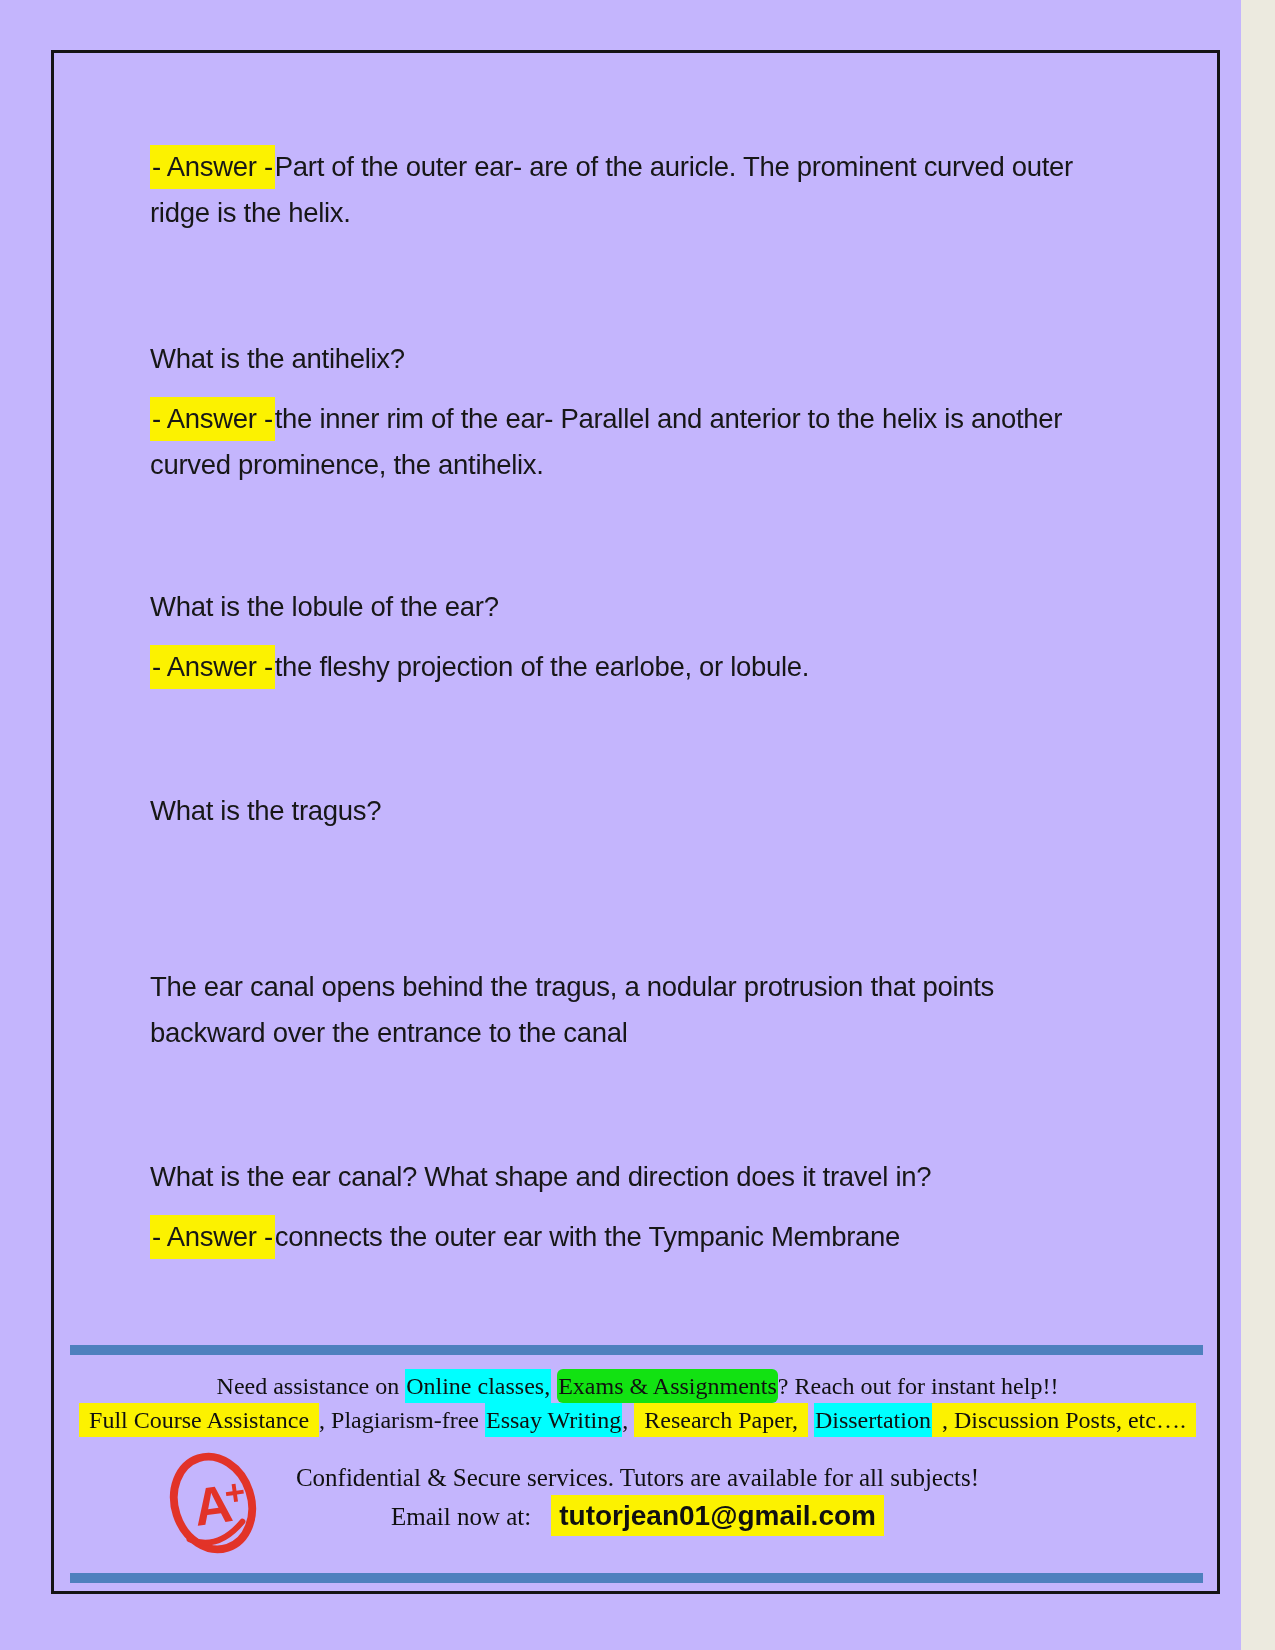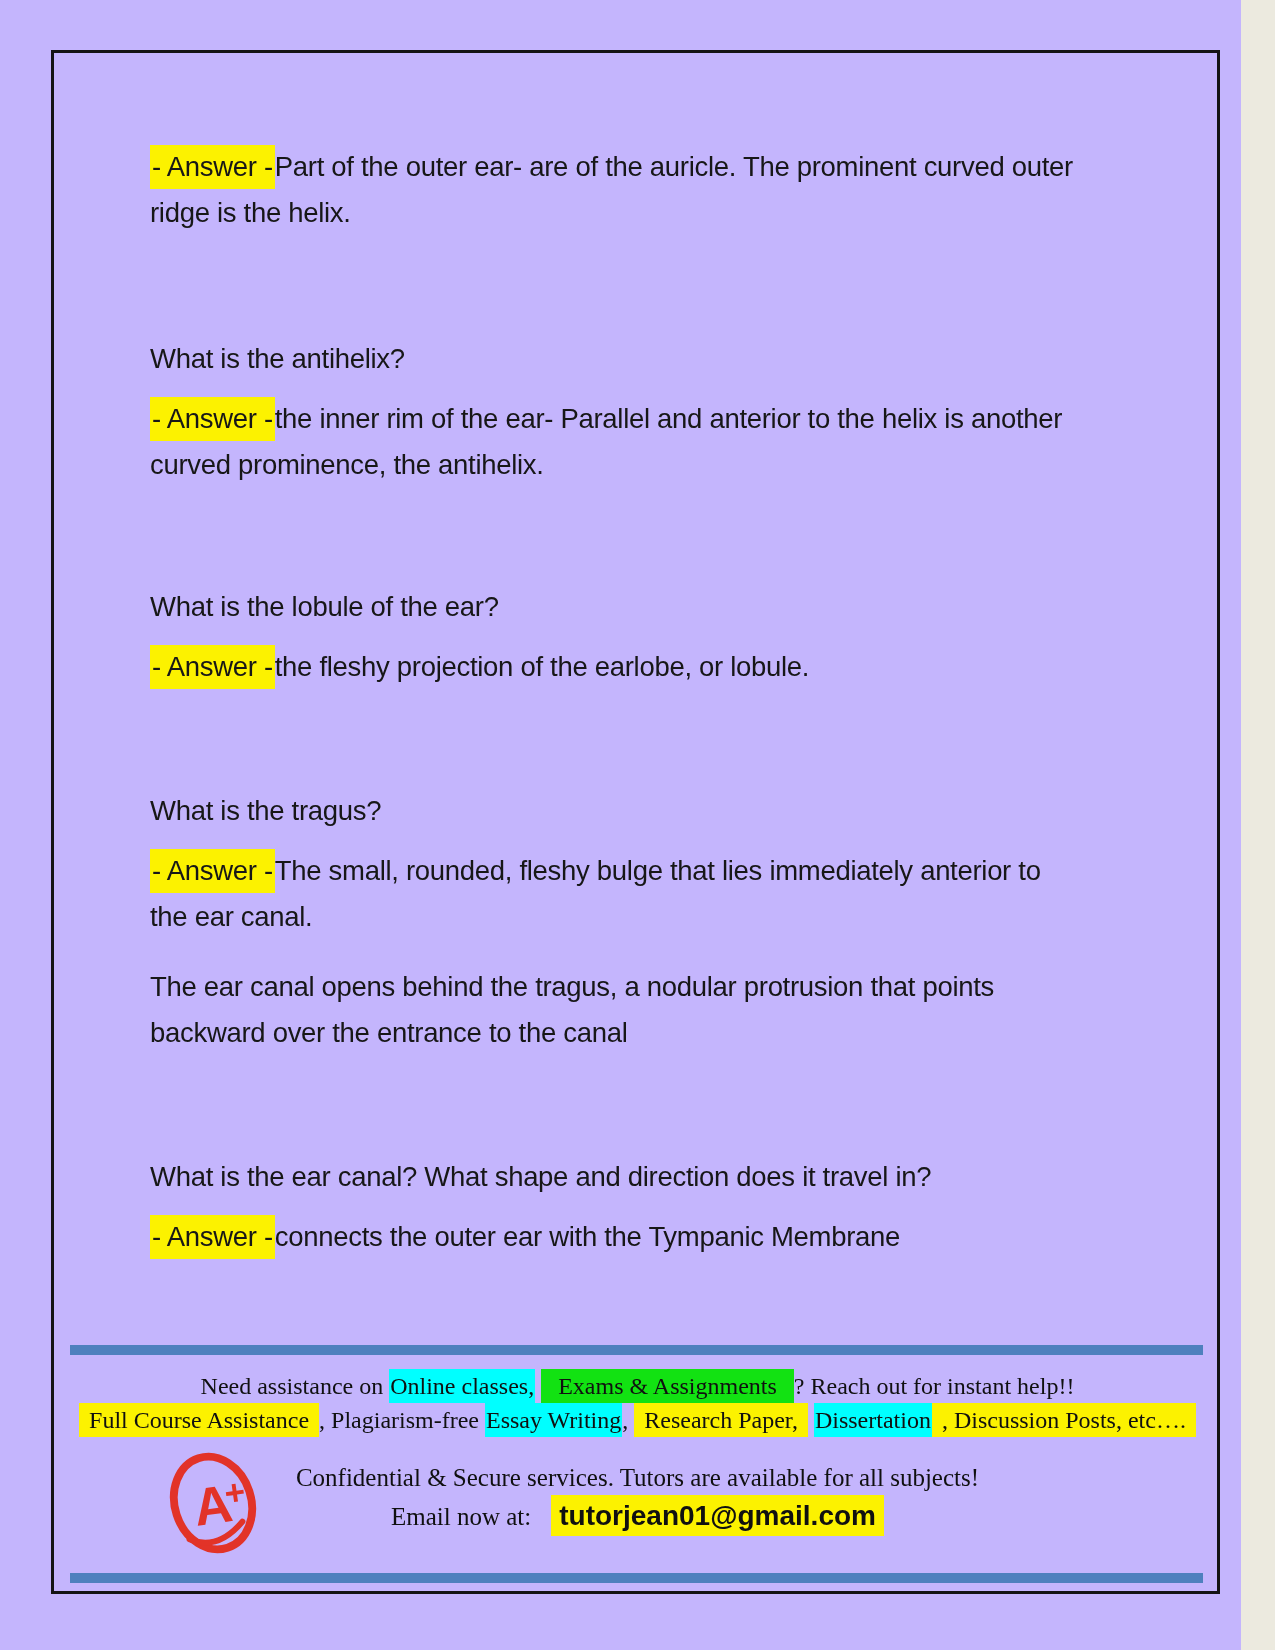--- a/index.html
+++ b/index.html
@@ -10,21 +10,21 @@
   
   .b{position:absolute;left:150px;width:935px;margin:0;
      font-size:27.5px;line-height:46px;letter-spacing:-0.3px;color:#171717;}
   .hl{background:#FCF200;padding:6px 2px 7px 2px;}
   
   .bar{position:absolute;left:70px;width:1133px;height:10px;background:#4E80BE;}
   .fline{position:absolute;left:60px;width:1155px;text-align:center;margin:0;
          font-family:"Liberation Serif",serif;font-size:24px;color:#101010;line-height:32px;}
   .fhl-y{background:#FCF200;padding:4px 10px;}
   .fhl-c{background:#00FFFF;padding:4px 1px;}
-  .fhl-g{background:#12E212;padding:4px 17px;}
+  .fhl-g{background:#12E212;padding:4px 1px;border-radius:6px;}
   .fline3{font-size:25px;}
   .email-label{font-family:"Liberation Serif",serif;font-size:25px;}
   .email{font-family:"Liberation Sans",sans-serif;font-weight:bold;font-size:28px;
          background:#FCF200;padding:5px 8px;margin-left:20px;}
   .logo{position:absolute;left:164px;top:1446px;width:98px;height:114px;}
 </style>
 </head>
 <body>
 
 <div class="page">
@@ -35,21 +35,20 @@
   <p class="b" style="top:336px"><span>What is the antihelix?</span></p>
 
   <p class="b" style="top:396px"><span class="hl">- Answer -</span><span>the inner rim of the ear- Parallel and anterior to the helix is another curved prominence, the antihelix.</span></p>
 
   <p class="b" style="top:584px"><span>What is the lobule of the ear?</span></p>
 
   <p class="b" style="top:644px"><span class="hl">- Answer -</span><span>the fleshy projection of the earlobe, or lobule.</span></p>
 
   <p class="b" style="top:788px"><span>What is the tragus?</span></p>
 
-  <p class="b" style="top:848px"><span class="hl">- Answer -</span><span>The small, rounded, fleshy bulge that lies immediately anterior to the ear canal.</span></p>
 
   <p class="b" style="top:964px"><span>The ear canal opens behind the tragus, a nodular protrusion that points backward over the entrance to the canal</span></p>
 
   <p class="b" style="top:1154px"><span>What is the ear canal? What shape and direction does it travel in?</span></p>
 
   <p class="b" style="top:1214px"><span class="hl">- Answer -</span><span>connects the outer ear with the Tympanic Membrane</span></p>
 
   <div class="bar" style="top:1345px"></div>
 
   <p class="fline" style="top:1370px"><span>Need assistance on </span><span class="fhl-c">Online classes,</span><span> </span><span class="fhl-g">Exams &amp; Assignments</span><span>? Reach out for instant help!!</span></p>

